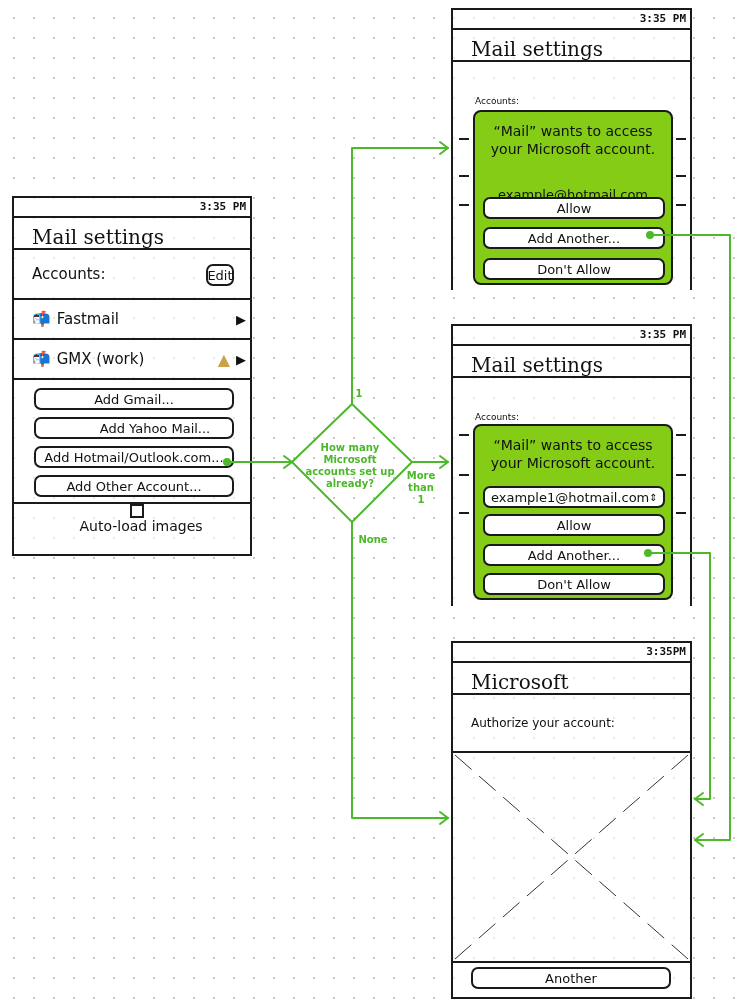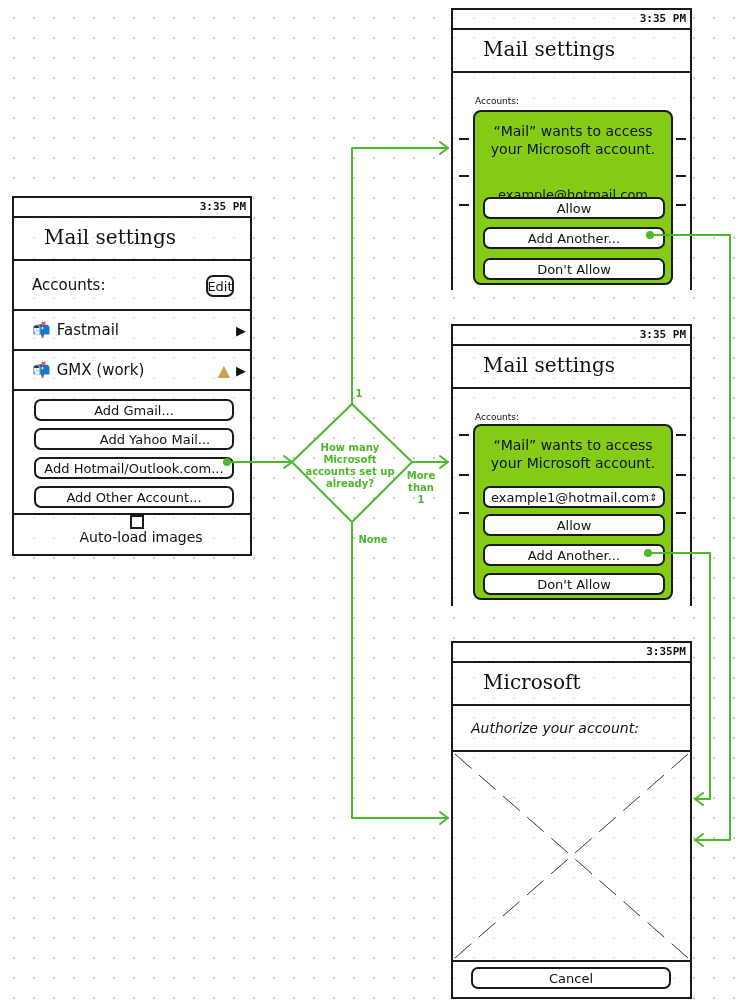--- a/index.html
+++ b/index.html
@@ -16,22 +16,22 @@
     position:absolute; border:2px solid #1a1a1a; background:rgba(255,255,255,0.6);
     box-sizing:border-box;
   }
   .frame.open-bottom { border-bottom:none; }
   .statusbar {
     height:20px; border-bottom:2px solid #1a1a1a; box-sizing:border-box;
     font-size:11px; font-weight:bold; text-align:right; padding-right:4px; line-height:18px;
     font-family:"DejaVu Sans Mono", monospace;
   }
   .titlebar {
-    height:43px; border-bottom:2px solid #1a1a1a; box-sizing:border-box;
-    font-size:20px; padding-left:30px; line-height:38px;
+    height:32px; border-bottom:2px solid #1a1a1a; box-sizing:border-box;
+    font-size:20px; padding-left:18px; line-height:38px;
     font-family:"DejaVu Serif", serif;
   }
   .row {
     border-bottom:2px solid #1a1a1a; box-sizing:border-box; position:relative;
     font-size:15px; padding-left:18px; display:flex; align-items:center;
   }
   .sk-btn {
     border:2px solid #1a1a1a; border-radius:7px; box-sizing:border-box;
     text-align:center; font-size:13px; background:#fff; position:absolute;
     display:flex; align-items:center; justify-content:center;
@@ -126,28 +126,28 @@
     <span class="sk-btn" style="left:8px; top:88px; width:182px; height:22px;">Allow</span>
     <span class="sk-btn" style="left:8px; top:118px; width:182px; height:22px;">Add Another...</span>
     <span class="sk-btn" style="left:8px; top:147px; width:182px; height:22px;">Don't Allow</span>
   </div>
 </div>
 <div class="greendot" style="left:644px; top:549px;"></div>
 
 <div class="frame" style="left:451px; top:641px; width:241px; height:358px;">
   <div class="statusbar">3:35PM</div>
   <div class="titlebar">Microsoft</div>
-  <div class="row" style="height:46px; font-size:14px;font-style:italic;">Authorize your account:</div>
+  <div class="row" style="height:58px; font-size:12px;">Authorize your account:</div>
   <div style="position:relative; height:210px; border-bottom:2px solid #1a1a1a; box-sizing:border-box;">
     <svg width="237" height="208" style="position:absolute; left:0; top:0;">
       <line x1="2" y1="2" x2="235" y2="206" stroke="#333" stroke-width="1" stroke-dasharray="22 10"></line>
       <line x1="235" y1="2" x2="2" y2="206" stroke="#333" stroke-width="1" stroke-dasharray="22 10"></line>
     </svg>
   </div>
-  <span class="sk-btn" style="left:18px; top:324px; width:200px; height:22px;">Cancel</span>
+  <span class="sk-btn" style="left:18px; top:324px; width:200px; height:22px;">Another</span>
 </div>
 
 <svg class="overlay" width="750" height="1008">
   <g stroke="#4cb82a" stroke-width="2" fill="none" stroke-linecap="round" stroke-linejoin="round">
 
     <line x1="228" y1="462" x2="292" y2="462"></line>
     <polyline points="284,456 292,462 284,468"></polyline>
 
     <polygon points="352,404 412,462 352,522 292,462"></polygon>
 

